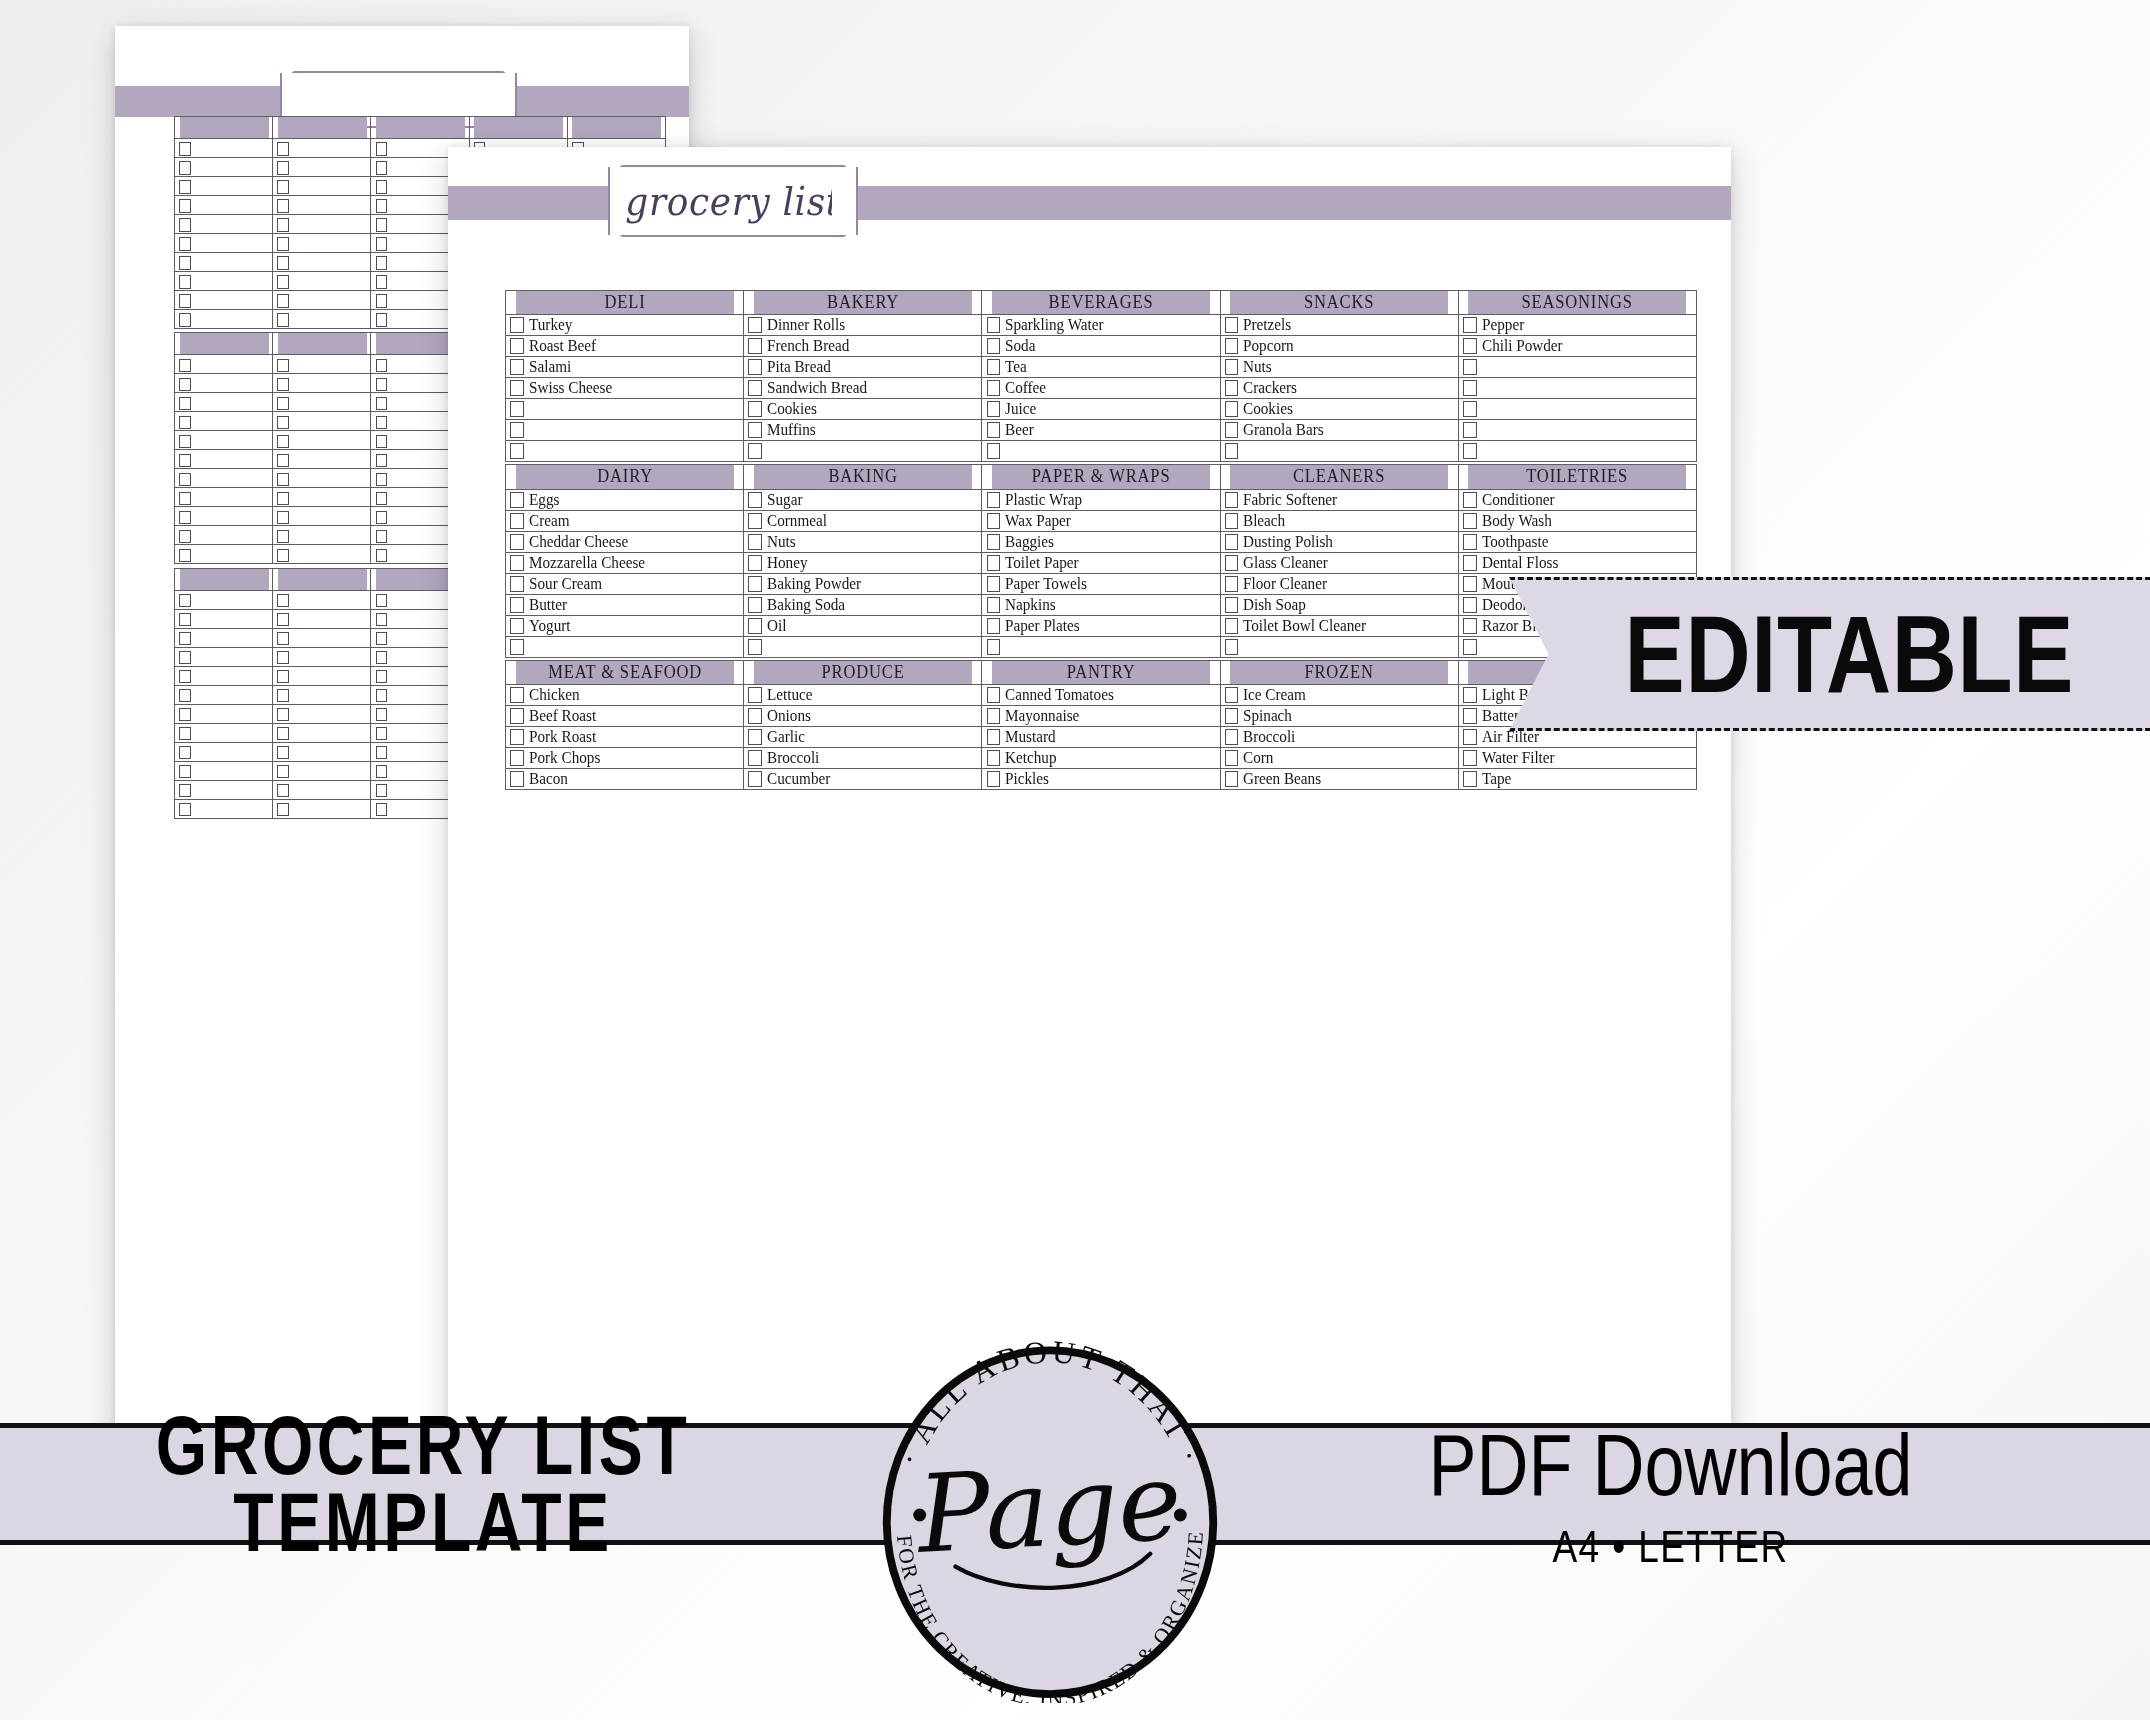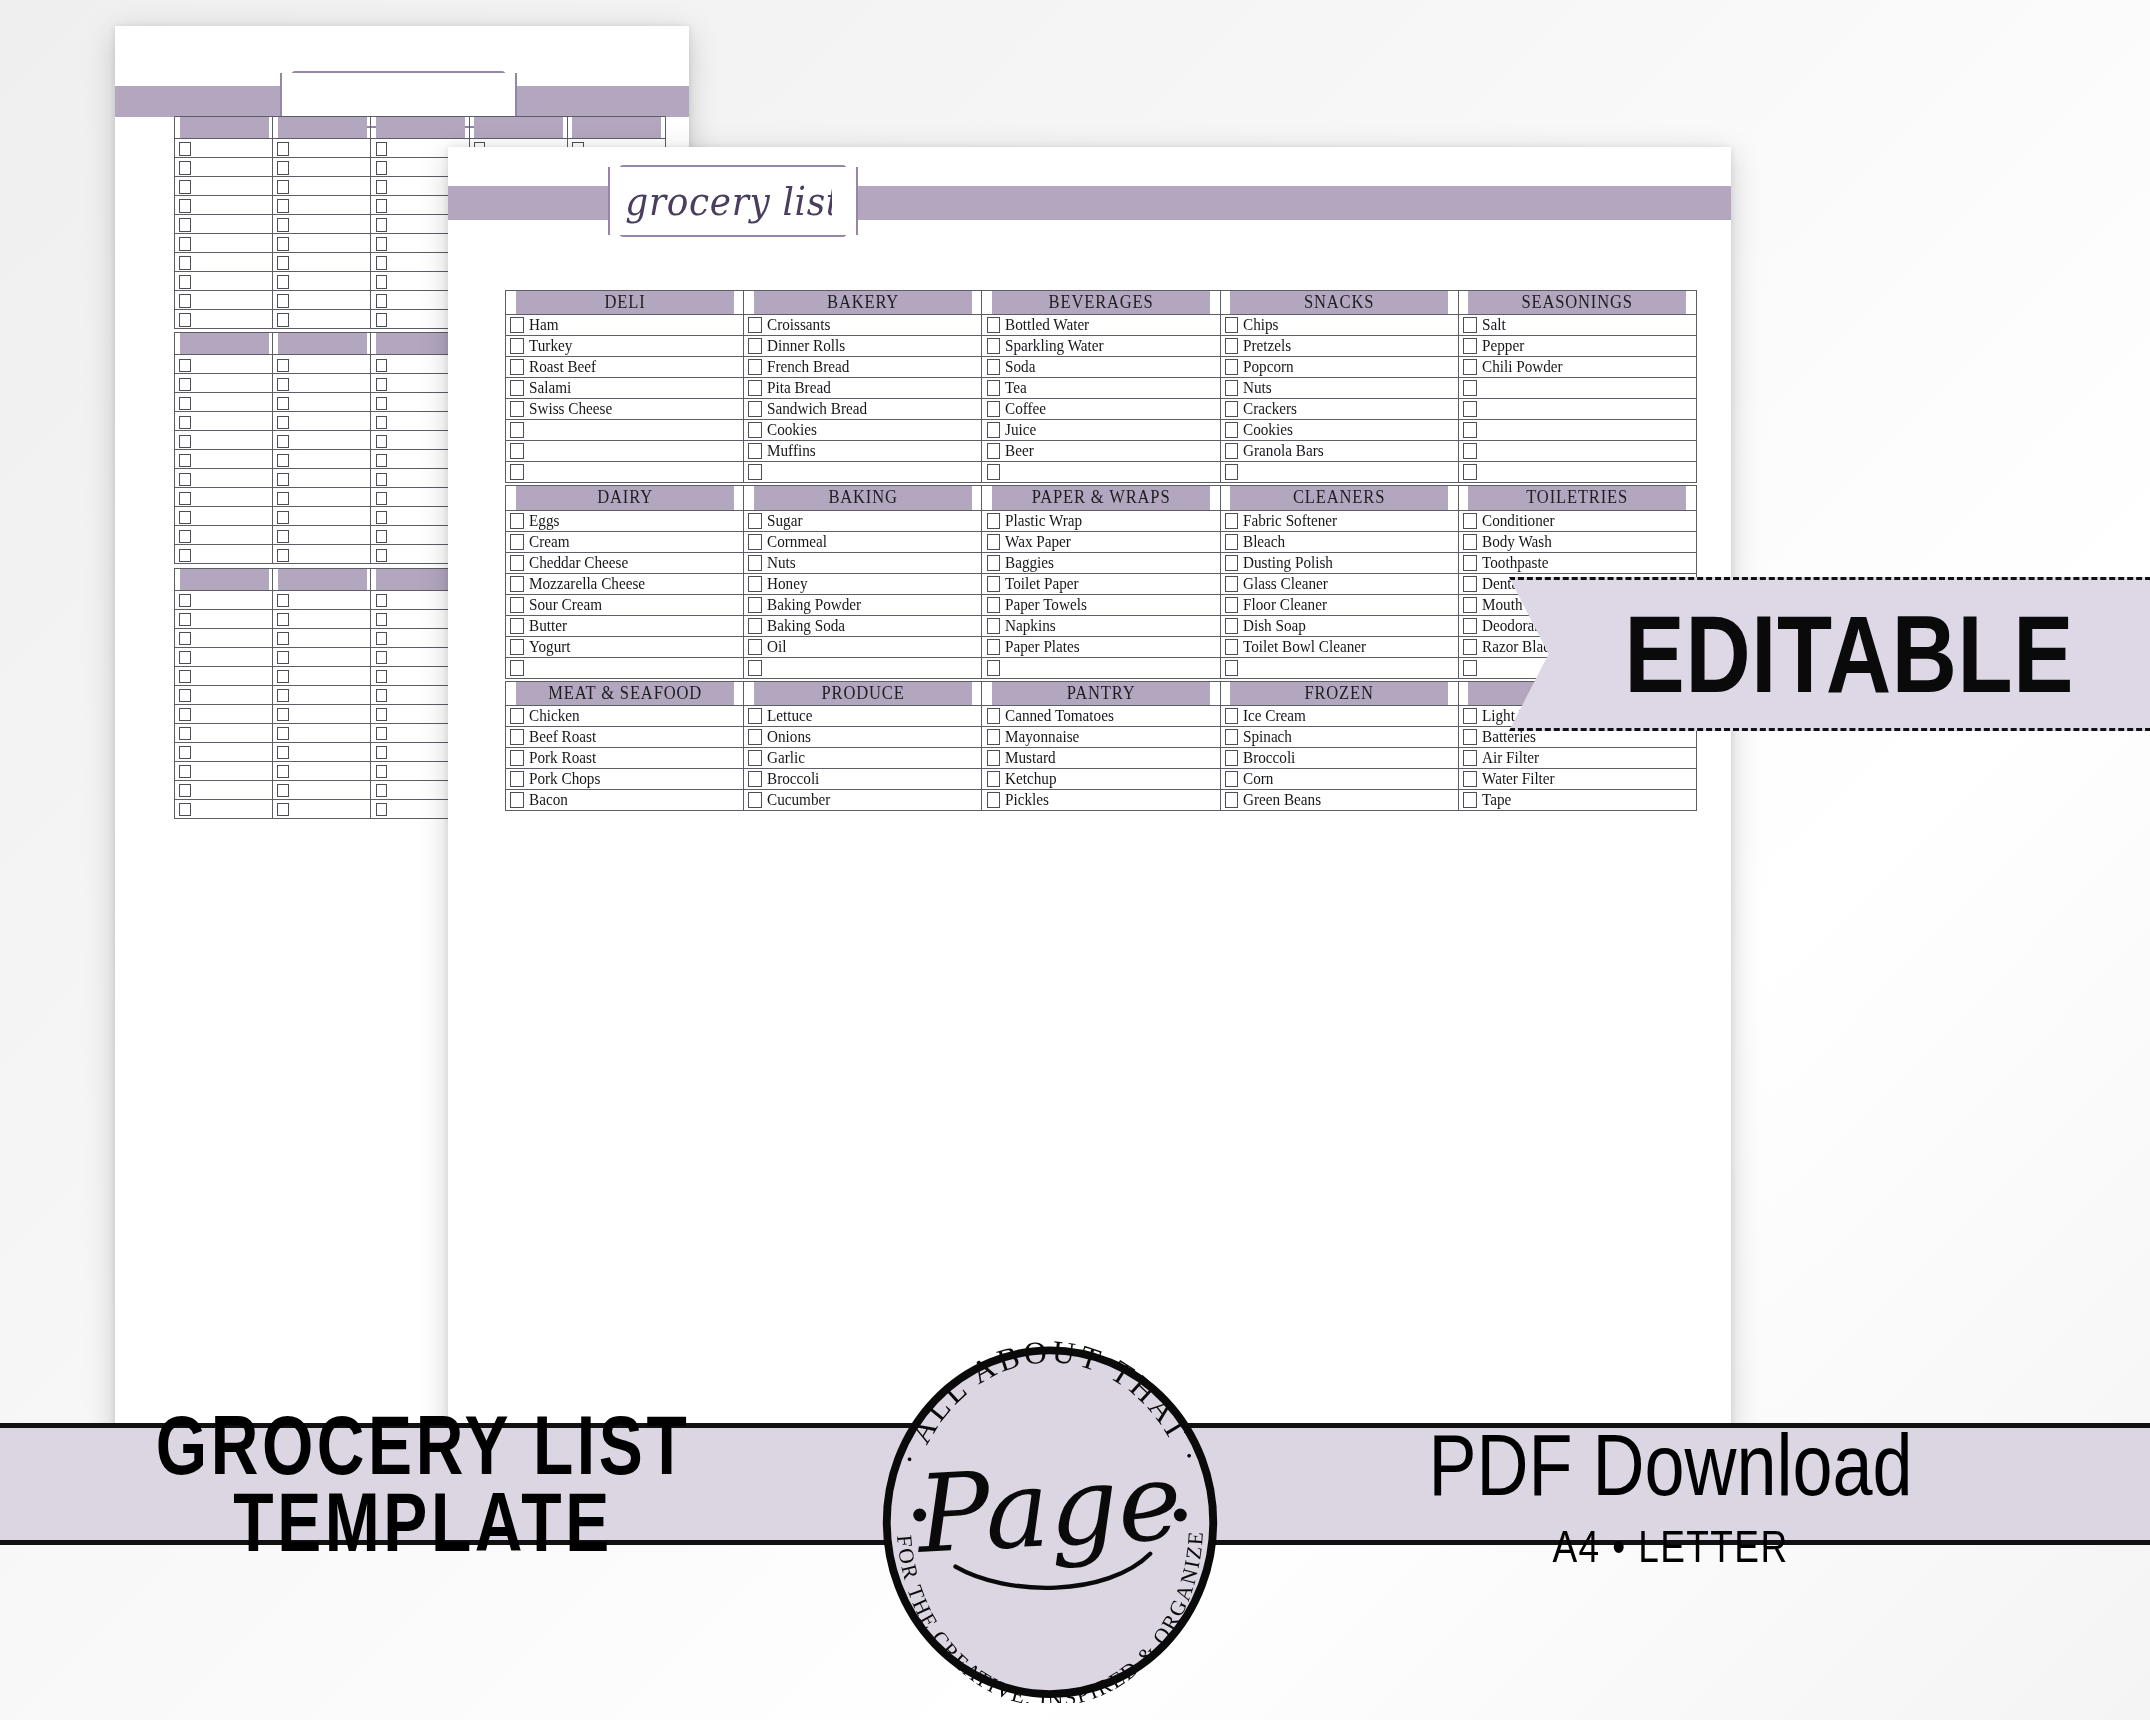--- a/index.html
+++ b/index.html
@@ -528,27 +528,20 @@
     </div>
     <div class="grid-wrap">
       <table class="glist" id="front-table">
           <tbody>
             <tr>
               <th class="cat">DELI</th>
               <th class="cat">BAKERY</th>
               <th class="cat">BEVERAGES</th>
               <th class="cat">SNACKS</th>
               <th class="cat">SEASONINGS</th>
-            </tr>
-            <tr>
-              <td class="item"><span class="cb"></span><span class="lbl">Ham</span></td>
-              <td class="item"><span class="cb"></span><span class="lbl">Croissants</span></td>
-              <td class="item"><span class="cb"></span><span class="lbl">Bottled Water</span></td>
-              <td class="item"><span class="cb"></span><span class="lbl">Chips</span></td>
-              <td class="item"><span class="cb"></span><span class="lbl">Salt</span></td>
             </tr>
             <tr>
               <td class="item"><span class="cb"></span><span class="lbl">Turkey</span></td>
               <td class="item"><span class="cb"></span><span class="lbl">Dinner Rolls</span></td>
               <td class="item"><span class="cb"></span><span class="lbl">Sparkling Water</span></td>
               <td class="item"><span class="cb"></span><span class="lbl">Pretzels</span></td>
               <td class="item"><span class="cb"></span><span class="lbl">Pepper</span></td>
             </tr>
             <tr>
               <td class="item"><span class="cb"></span><span class="lbl">Roast Beef</span></td>

